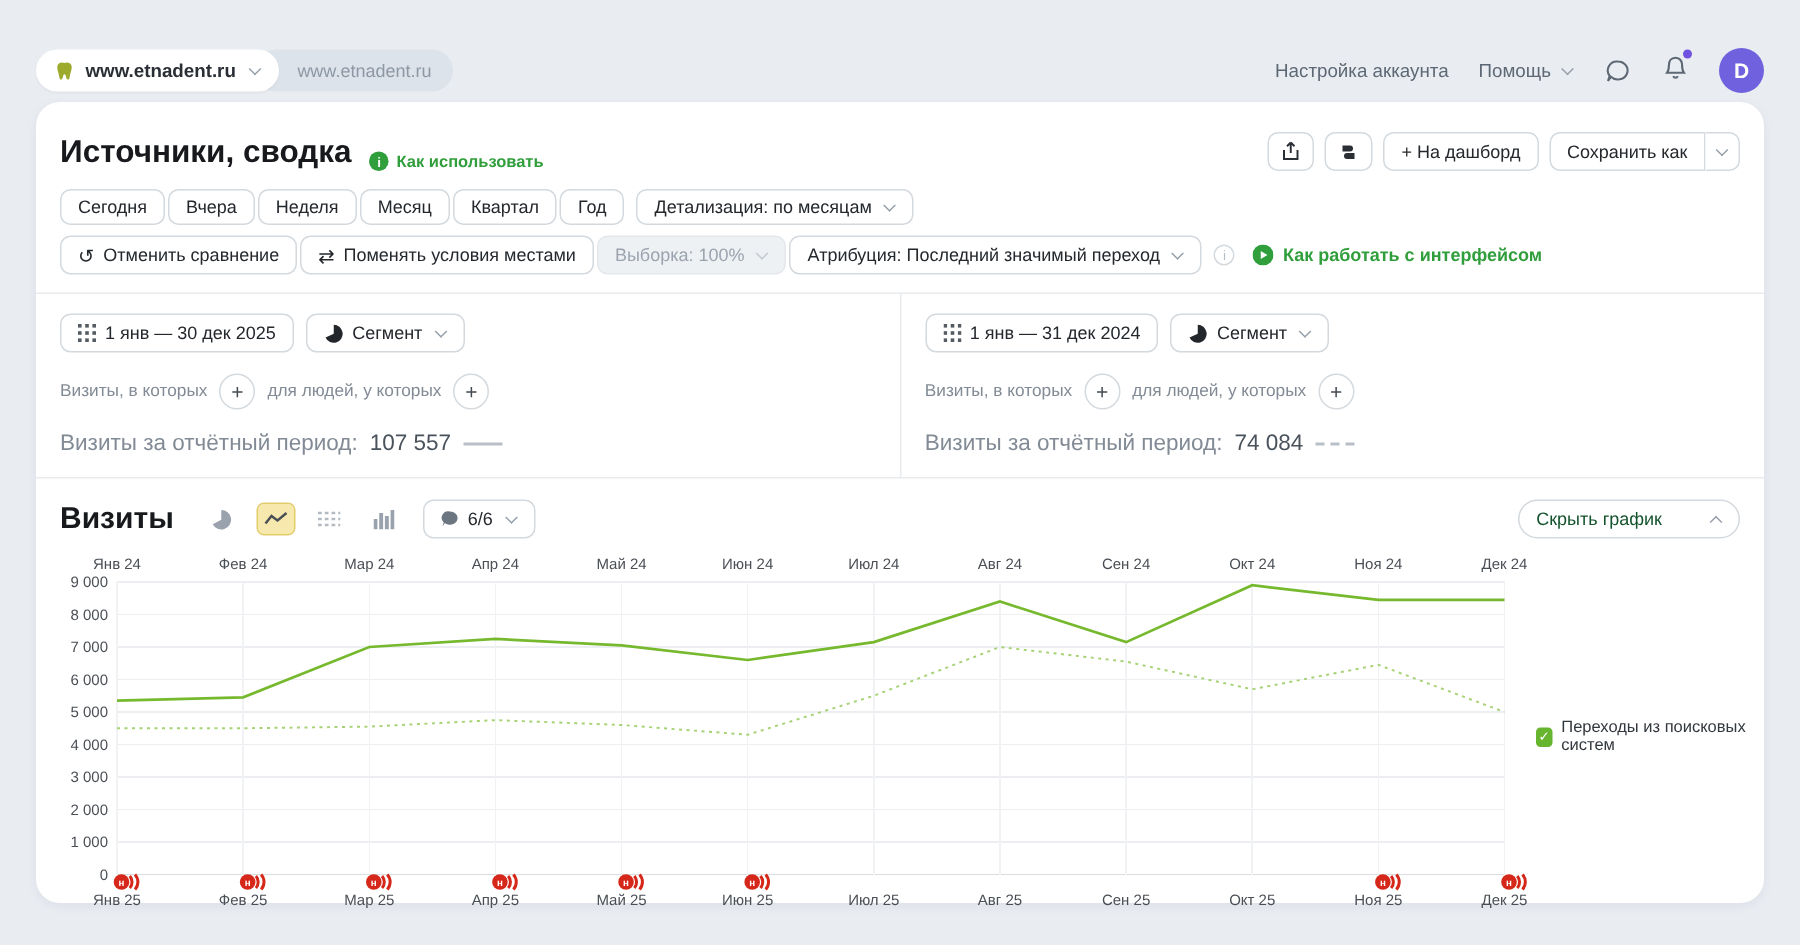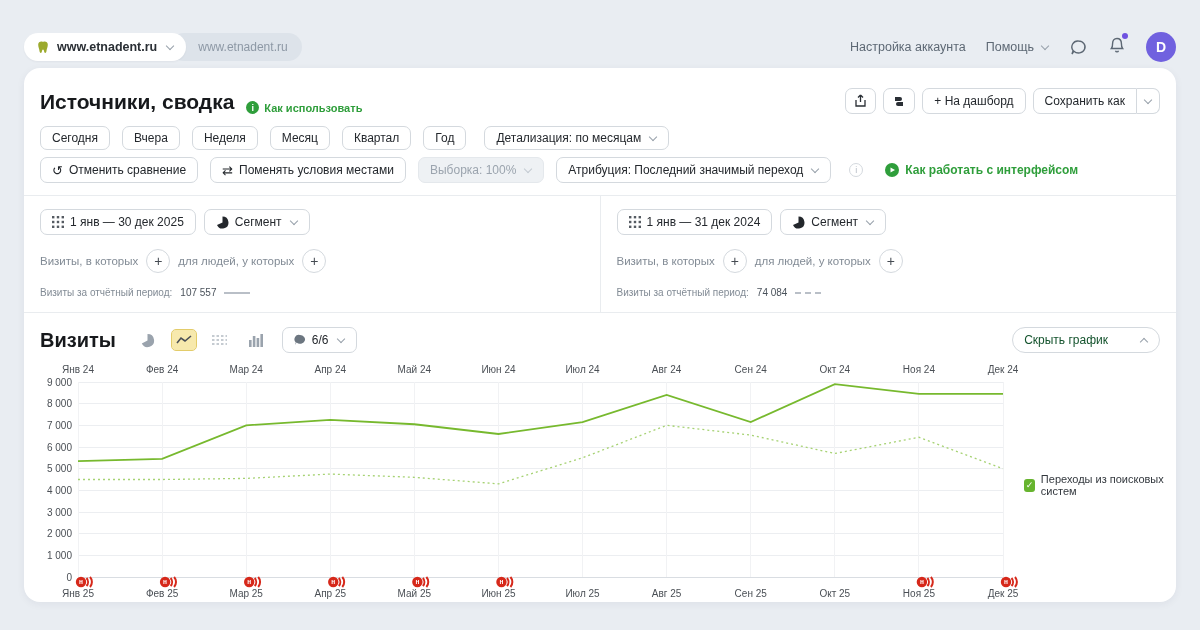--- a/index.html
+++ b/index.html
@@ -49,33 +49,33 @@
   .header-actions { margin-left:auto; display:flex; align-items:center; gap:7px; }
   .btn {
     display:inline-flex; align-items:center; gap:6px; height:26px; padding:0 11px;
     background:#fff; border:1px solid #d4d9de; border-radius:7px;
     font-size:12px; color:#24282d; cursor:pointer; white-space:nowrap;
   }
   .btn.icon-only { padding:0 8px; }
   .split { display:inline-flex; }
   .split .btn:first-child { border-radius:7px 0 0 7px; }
   .split .btn:last-child { border-radius:0 7px 7px 0; border-left:none; padding:0 8px; }
-  .filters-row { display:flex; align-items:center; gap:12px; padding:0 16px; margin-bottom:7px; }
+  .filters-row { display:flex; align-items:center; gap:2px; padding:0 16px; margin-bottom:7px; }
   .btn.disabled { background:#eef1f4; border-color:#e4e8ec; color:#9ba4ae; cursor:default; }
   .iface-help { display:flex; align-items:center; gap:6px; margin-left:10px; font-size:12px; font-weight:bold; color:#2f9e3b; cursor:pointer; }
   .mini-info { width:14px; height:14px; border-radius:50%; border:1px solid #d4d9de; color:#b6bdc5; font-size:9px; display:flex; align-items:center; justify-content:center; margin-left:6px; }
   .divider { border-top:1px solid #e9ecef; }
   
   .panels { display:flex; }
   .panel { flex:1; padding:13px 16px 14px 16px; }
   .panel + .panel { border-left:1px solid #e9ecef; }
   .panel-row1 { display:flex; align-items:center; gap:8px; margin-bottom:14px; }
   .panel-row2 { display:flex; align-items:center; gap:8px; font-size:11.5px; color:#828b95; margin-bottom:14px; }
   .plus-btn { width:24px; height:24px; border-radius:50%; border:1px solid #d4d9de; background:#fff; color:#454b52; font-size:14px; display:flex; align-items:center; justify-content:center; cursor:pointer; }
-  .panel-total { display:flex; align-items:center; gap:8px; font-size:10px; color:#828b95; }
+  .panel-total { display:flex; align-items:center; gap:8px; font-size:15px; color:#828b95; }
   .panel-total b { color:#4a525b; font-weight:normal; }
   .line-sample { width:26px; border-top:2px solid #b9bfc7; }
   .line-sample.dashed { border-top-style:dashed; }
   
   .chart-header { display:flex; align-items:center; padding:14px 16px 8px 16px; }
   .chart-title { font-size:20px; font-weight:bold; color:#17191c; margin-right:20px; }
   .ct-icons { display:flex; align-items:center; gap:12px; }
   .ct-icon { width:24px; height:20px; display:flex; align-items:center; justify-content:center; border-radius:4px; cursor:pointer; }
   .ct-icon.selected { background:#f7e9ad; outline:1px solid #e3cc6a; }
   .metrics-btn { margin-left:14px; }

